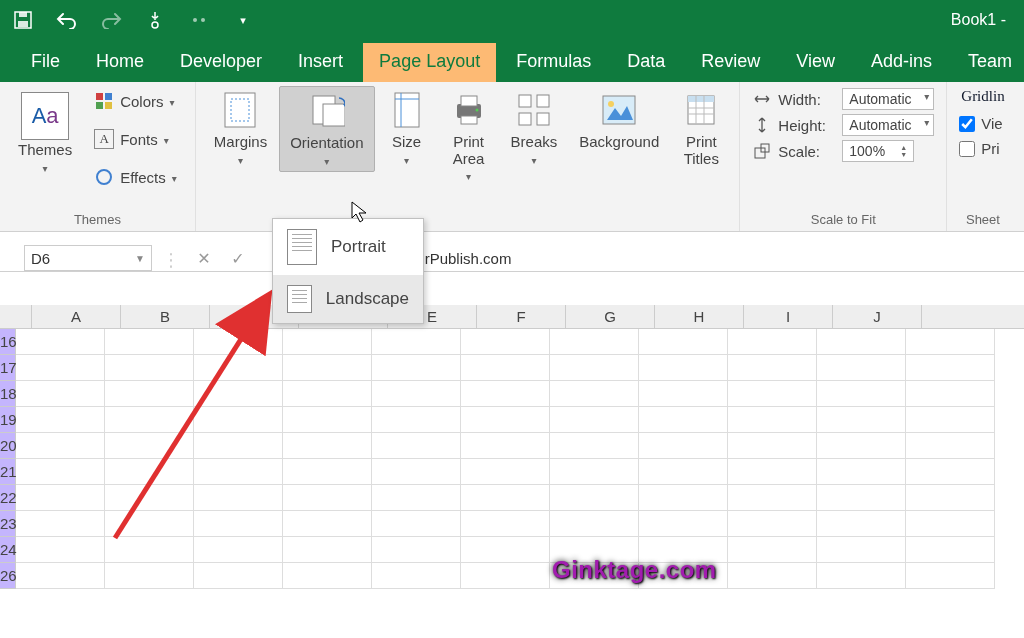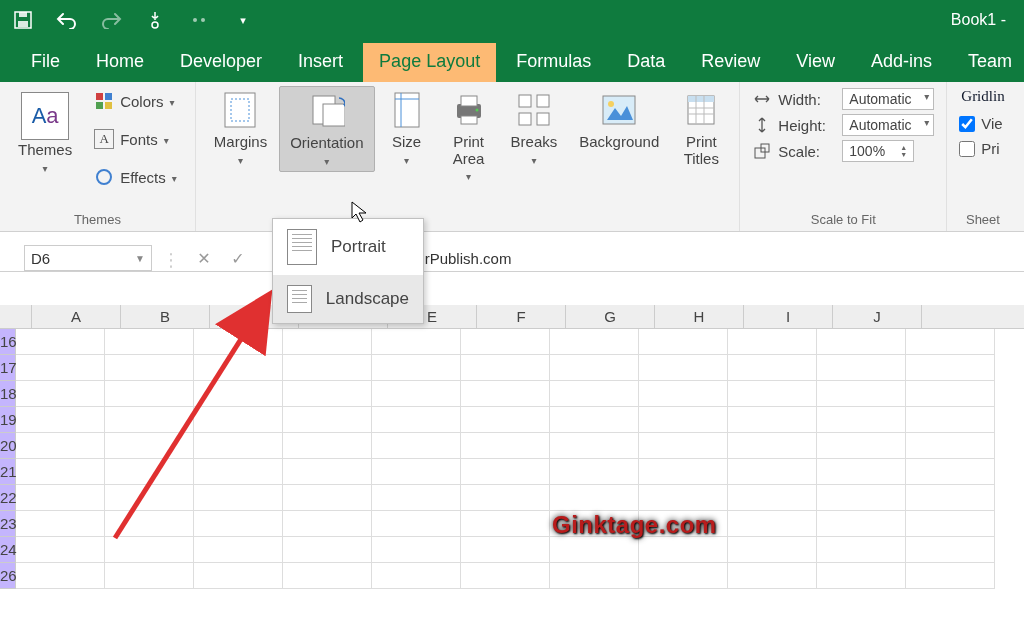--- a/index.html
+++ b/index.html
@@ -74,21 +74,21 @@
 
 svg { display: block; }
 
 
 .arrow-svg { position: absolute; left: 105px; top: 286px; z-index: 40; pointer-events: none; }
 
 
 .cursor { position: absolute; left: 350px; top: 200px; z-index: 60; pointer-events: none; }
 
 
-.watermark { position: absolute; left: 552px; top: 511px; font-size: 24px; font-weight: bold; color: #b91c1c; text-shadow: 0 0 6px #000, 1px 1px 2px #000; z-index: 30; letter-spacing: 0.5px; }
+.watermark { position: absolute; left: 552px; top: 556px; font-size: 24px; font-weight: bold; color: #a21caf; text-shadow: 0 0 6px #000, 1px 1px 2px #000; z-index: 30; letter-spacing: 0.5px; }
 </style>
 </head>
 <body>
 
 <div class="title-bar">
   <div class="qat">
     <div class="qat-icon">
       <svg width="20" height="20" viewBox="0 0 20 20">
           <rect x="2" y="2" width="16" height="16" fill="none" stroke="#fff" stroke-width="1.5"></rect>
           <rect x="6" y="2" width="8" height="5" fill="#fff" opacity="0.85"></rect>

